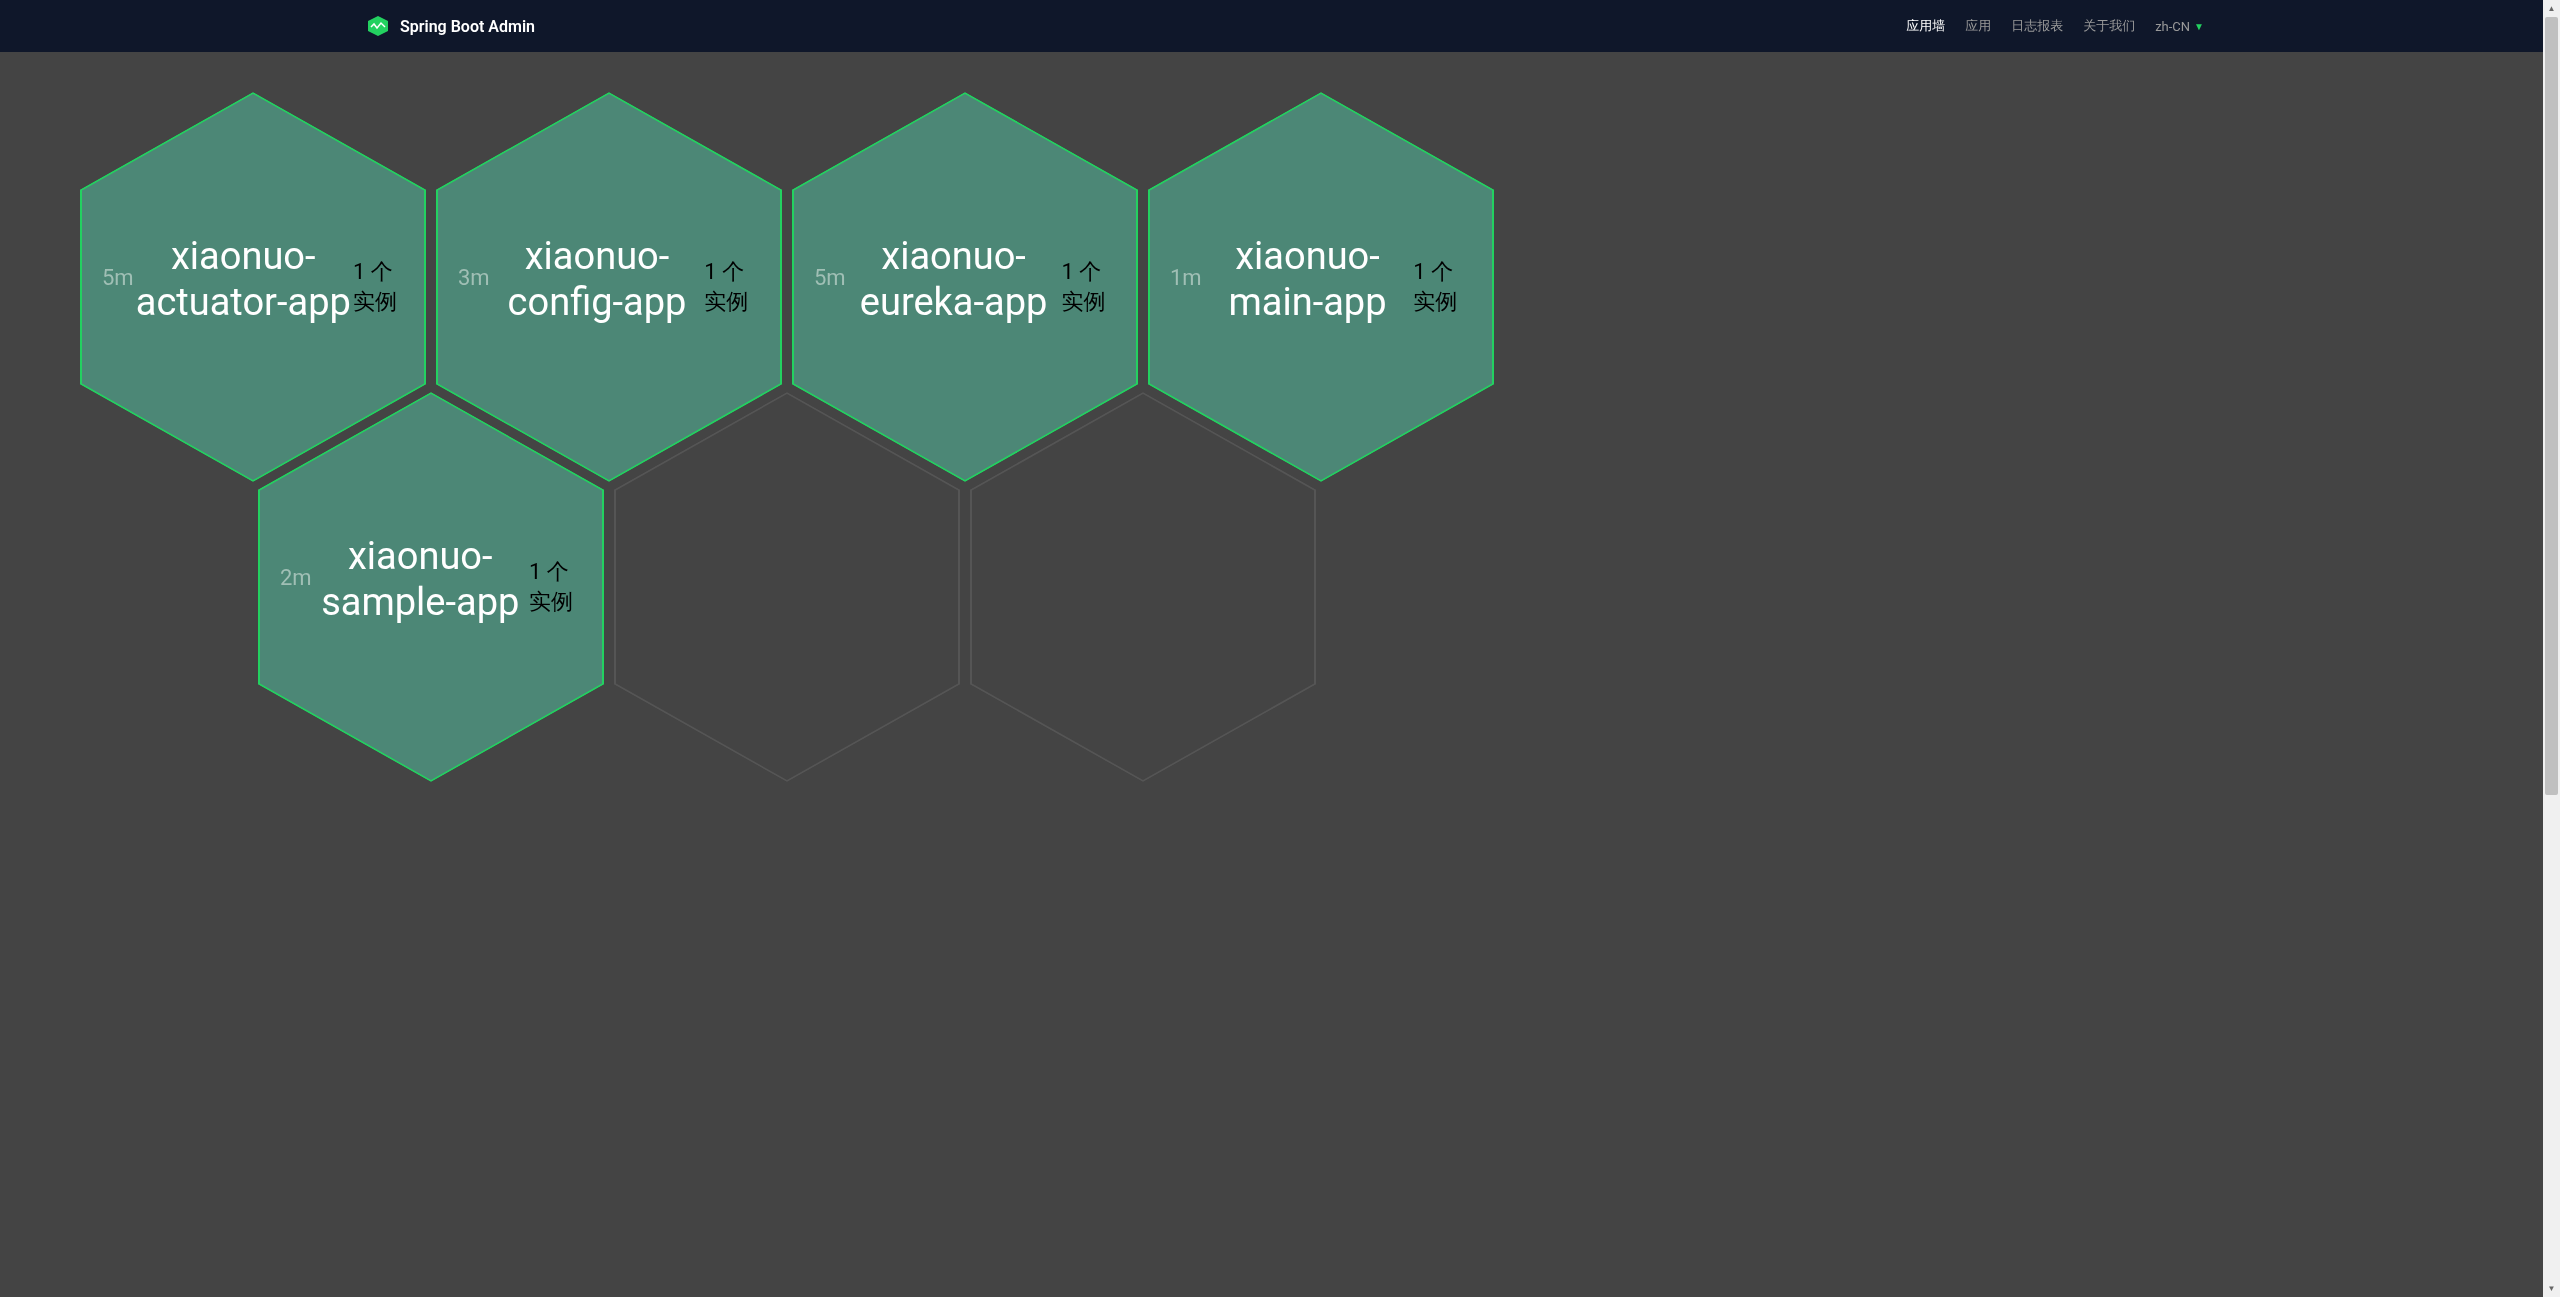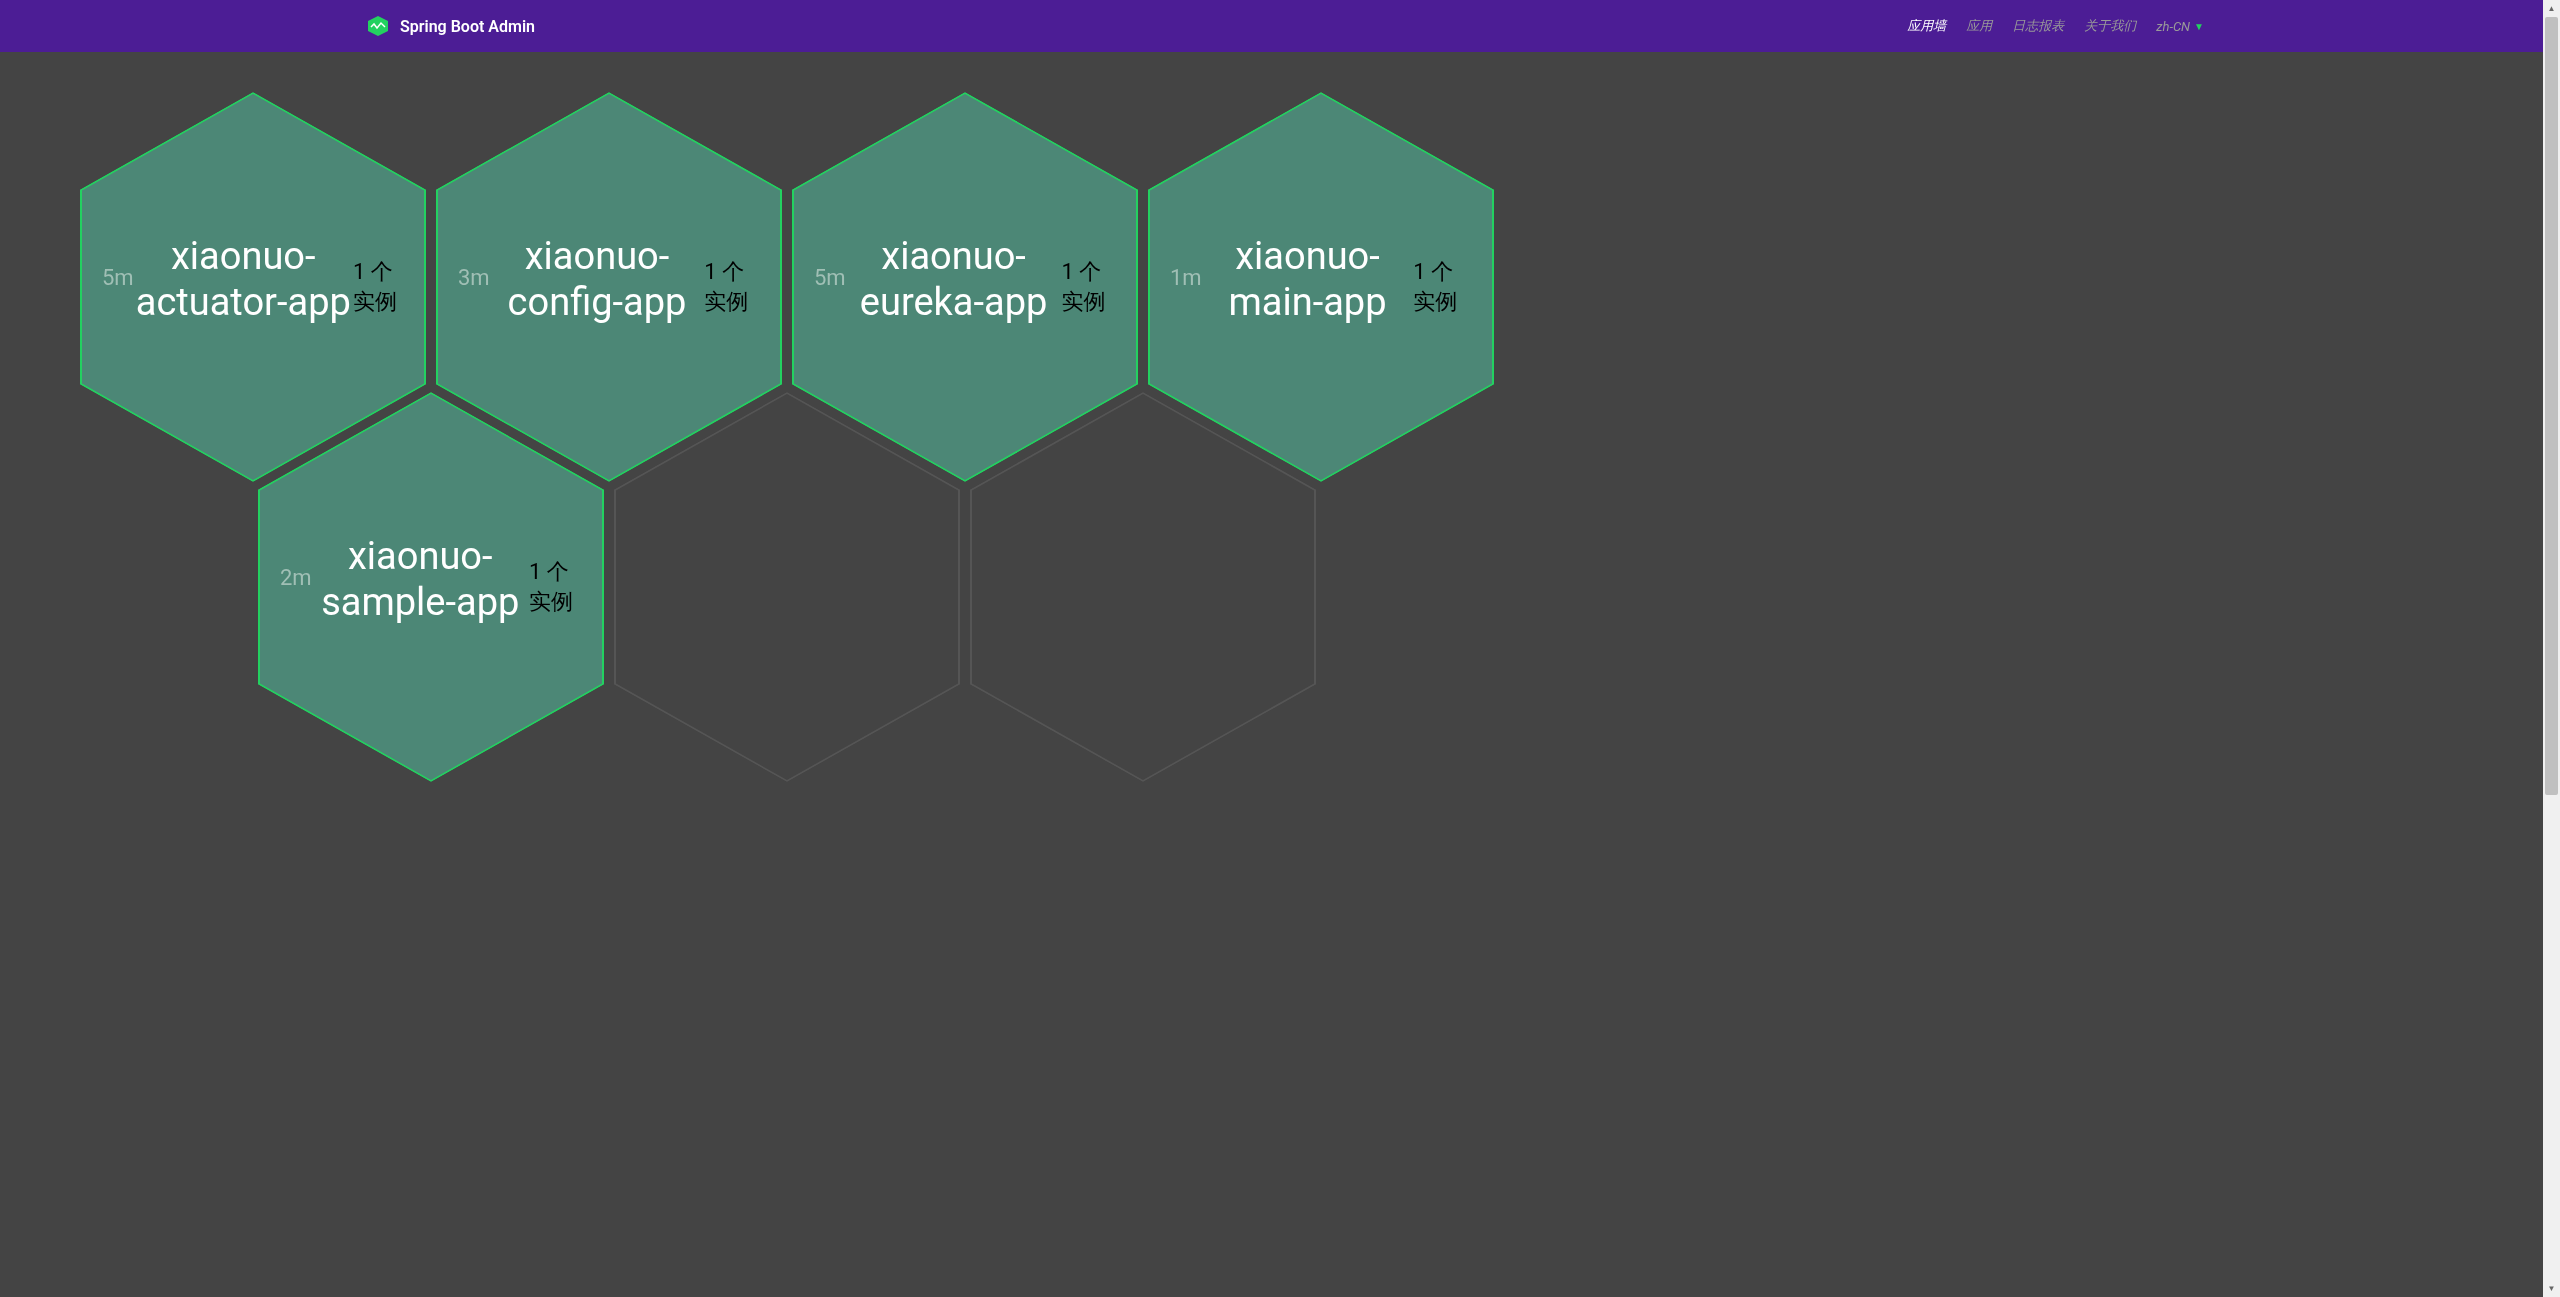--- a/index.html
+++ b/index.html
@@ -9,21 +9,21 @@
     }
     
     body {
       font-family: -apple-system, BlinkMacSystemFont, "Segoe UI", Roboto, "Helvetica Neue", Arial, sans-serif;
       background: #444444;
       color: #fff;
       overflow-x: hidden;
     }
     
     .navbar {
-      background: #4c1d95;
+      background: #0f172a;
       height: 52px;
       display: flex;
       align-items: center;
       justify-content: space-between;
       padding: 0 16px;
     }
     
     .navbar-brand {
       display: flex;
       align-items: center;
@@ -43,21 +43,20 @@
       font-weight: 600;
       font-size: 16px;
       color: #fff;
     }
     
     .navbar-menu {
       display: flex;
       align-items: center;
       gap: 20px;
       margin-right: 340px;
-      font-style: italic;
     }
     
     .nav-item {
       color: #999;
       font-size: 13px;
       cursor: pointer;
       text-decoration: none;
     }
     
     .nav-item.active {

